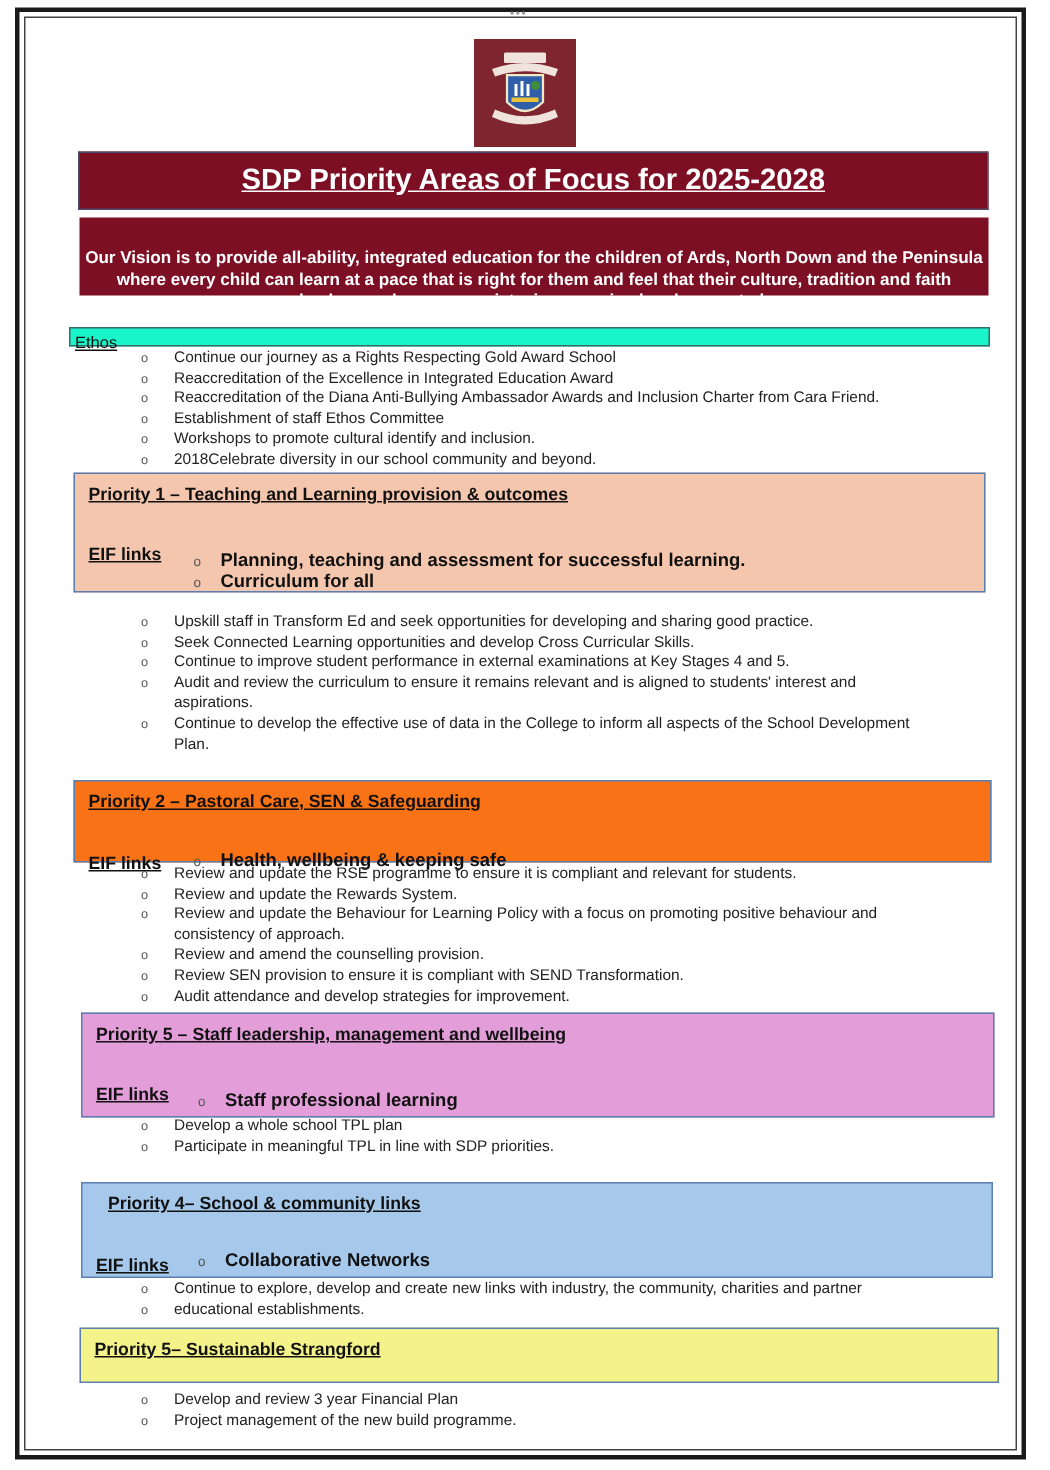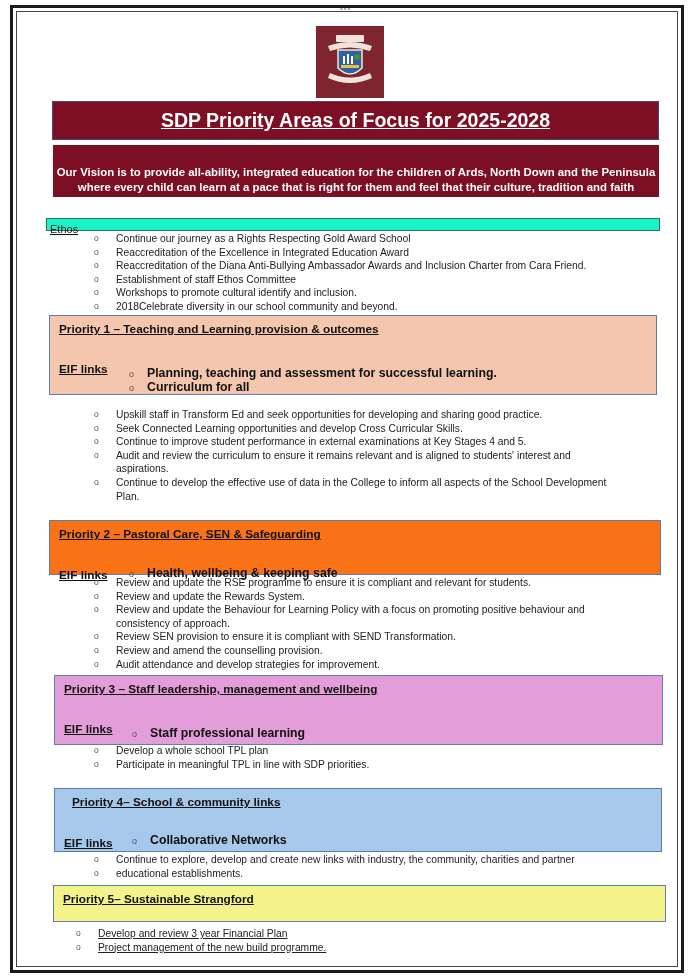--- a/index.html
+++ b/index.html
@@ -79,27 +79,27 @@
   <div class="ptitle" style="left:9px; top:6px;">Priority 2 – Pastoral Care, SEN &amp; Safeguarding</div>
   <div class="eif" style="left:9px; top:30px;">EIF links</div>
   <ul class="eifl" style="left:79px; top:45px;">
     <li>Health, wellbeing &amp; keeping safe</li>
   </ul>
 </div>
 <ul class="bl" style="left:94px; top:576px; width:540px;">
   <li>Review and update the RSE programme to ensure it is compliant and relevant for students.</li>
   <li>Review and update the Rewards System.</li>
   <li>Review and update the Behaviour for Learning Policy with a focus on promoting positive behaviour and consistency of approach.</li>
+  <li>Review and amend the counselling provision.</li>
   <li>Review SEN provision to ensure it is compliant with SEND Transformation.</li>
-  <li>Review and amend the counselling provision.</li>
   <li>Audit attendance and develop strategies for improvement.</li>
 </ul>
 
 <div class="pbox" style="left:54px; top:675px; width:609px; height:70px; background:#e39dd9;">
-  <div class="ptitle" style="left:9px; top:6px;">Priority 3 – Staff leadership, management and wellbeing</div>
+  <div class="ptitle" style="left:9px; top:6px;">Priority 5 – Staff leadership, management and wellbeing</div>
   <div class="eif" style="left:9px; top:29px;">EIF links</div>
   <ul class="eifl" style="left:77px; top:50px;">
     <li>Staff professional learning</li>
   </ul>
 </div>
 <ul class="bl" style="left:94px; top:744px; width:540px;">
   <li>Develop a whole school TPL plan</li>
   <li>Participate in meaningful TPL in line with SDP priorities.</li>
 </ul>
 
@@ -111,16 +111,16 @@
   </ul>
 </div>
 <ul class="bl" style="left:94px; top:853px; width:570px;">
   <li>Continue to explore, develop and create new links with industry, the community, charities and partner</li>
   <li>educational establishments.</li>
 </ul>
 
 <div class="pbox" style="left:53px; top:885px; width:613px; height:37px; background:#f4f38a;">
   <div class="ptitle" style="left:9px; top:6px;">Priority 5– Sustainable Strangford</div>
 </div>
-<ul class="bl" style="left:76px; top:927px; width:540px;text-decoration:underline;">
+<ul class="bl" style="left:94px; top:927px; width:540px;">
   <li>Develop and review 3 year Financial Plan</li>
   <li>Project management of the new build programme.</li>
 </ul>
 
 </body></html>

